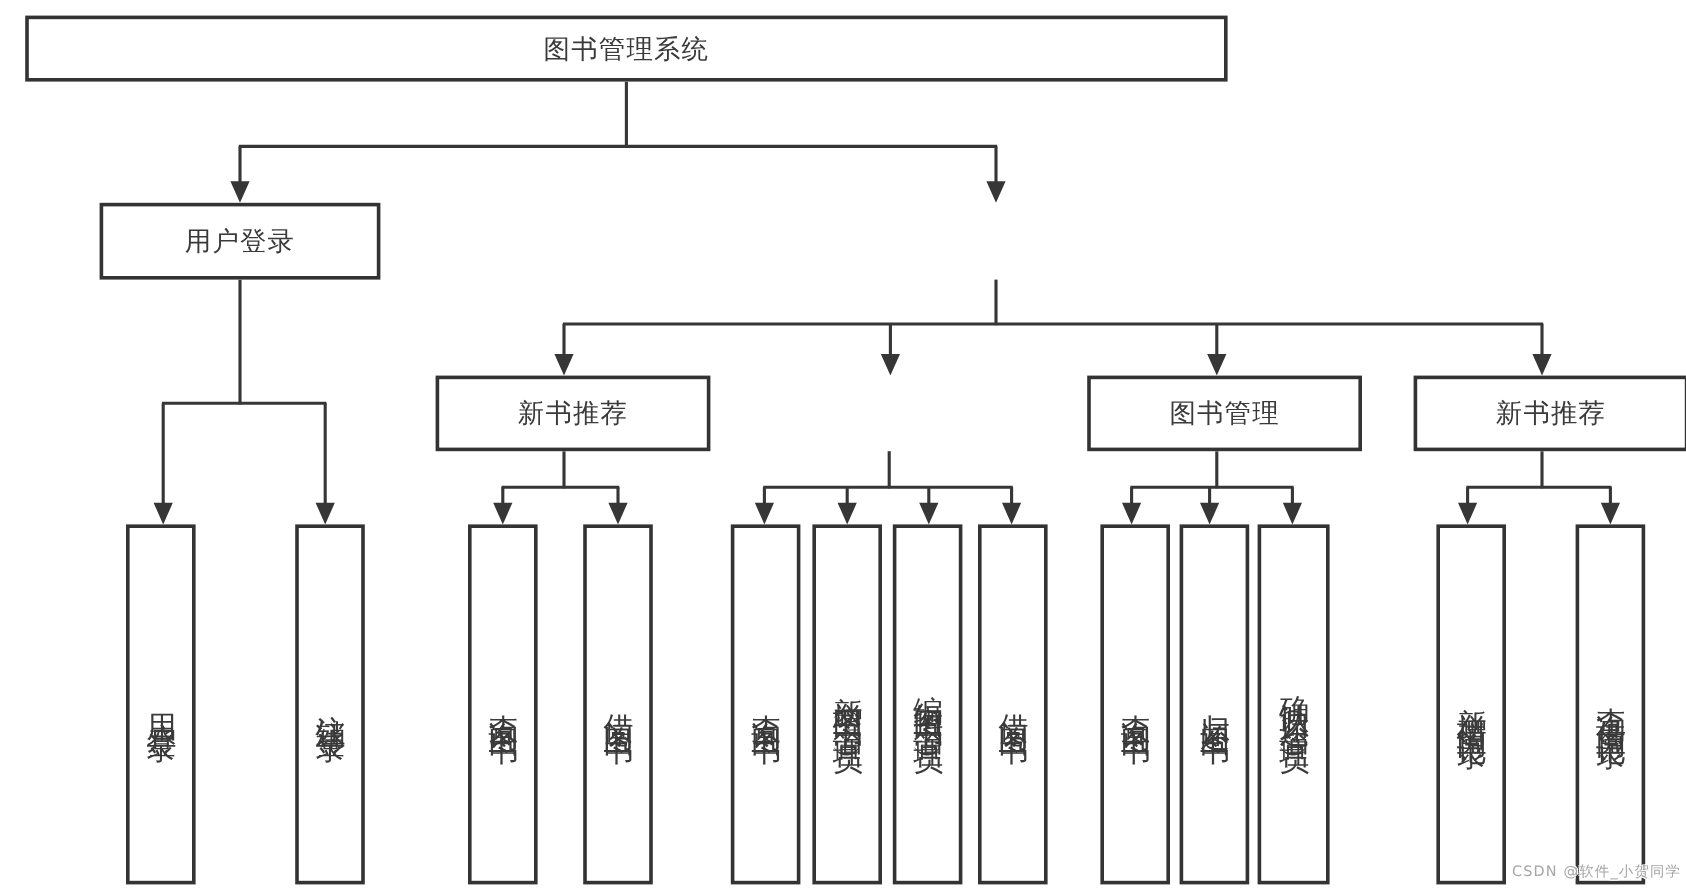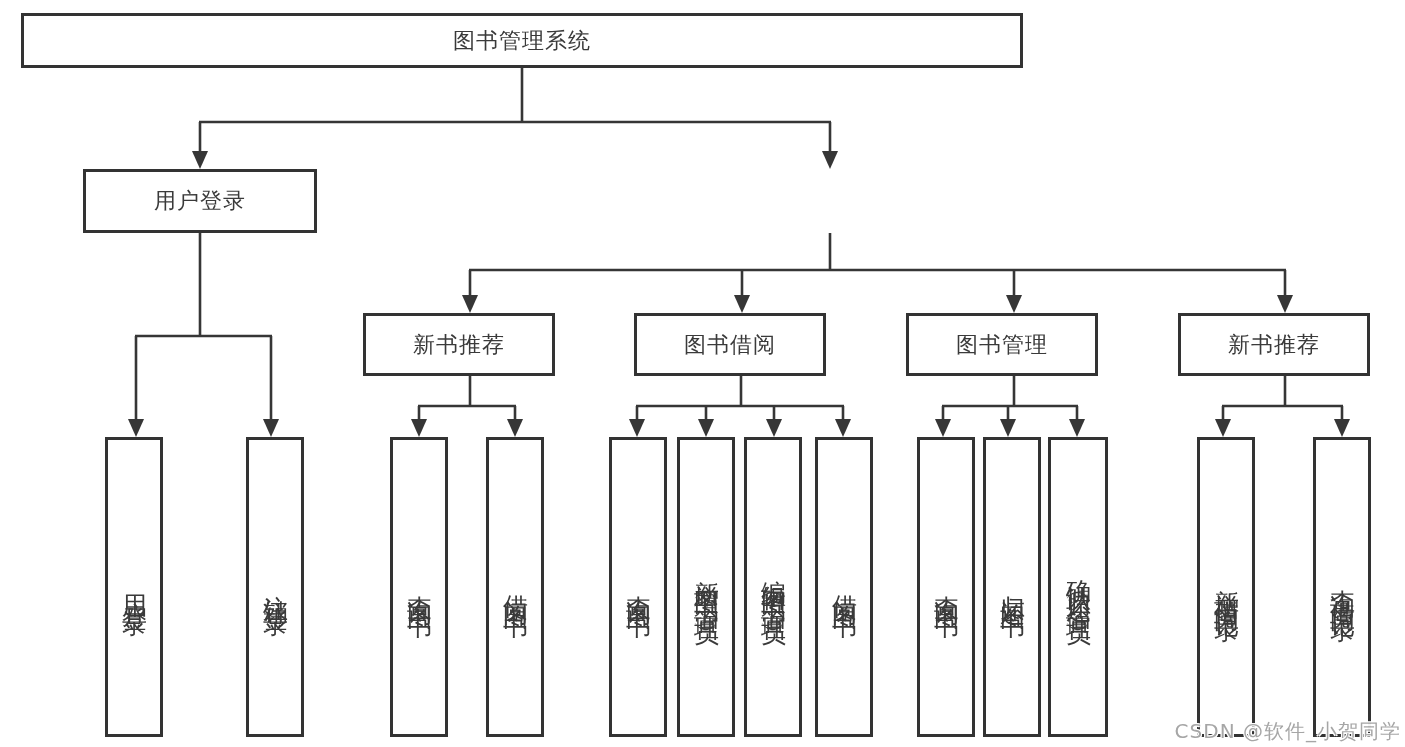--- a/index.html
+++ b/index.html
@@ -24,33 +24,33 @@
   .node{
     position:absolute;
     background:#fff;
     border:3px solid var(--box_border);
     color:var(--text);
     display:flex;align-items:center;justify-content:center;
   }
   .hbox{font-size:22px;letter-spacing:1px;}
   .root{left:21px;top:13px;width:1002px;height:55px;}
   .l2{top:169px;width:234px;height:64px;}
-  .l3{top:313px;width:192px;height:63px;text-align:right;}
+  .l3{top:313px;width:229px;height:63px;text-align:right;}
   .leaf{
     top:437px;width:58px;height:300px;
     writing-mode:vertical-rl;
     text-orientation:mixed;
     font-size:25px;
     letter-spacing:6px;
     line-height:58px;
   }
   .watermark{
     position:absolute;
     right:4px;top:718px;
-    font-size:20px;
+    font-size:12px;
     color:var(--watermark);
     letter-spacing:1px;
     text-shadow:1px 1px 0 #ffffff,-1px -1px 0 #ffffff,1px -1px 0 #ffffff,-1px 1px 0 #ffffff;
     white-space:nowrap;
   }
 </style>
 </head>
 <body>
 
 <div class="stage">
@@ -129,21 +129,20 @@
       <line x1="1342" y1="406" x2="1342" y2="420"></line>
       <polygon points="1334,419 1350,419 1342,437"></polygon>
     </g>
   </svg>
 
   <div class="node hbox root">图书管理系统</div>
 
   <div class="node hbox l2" style="left:83px">用户登录</div>
 
   <div class="node hbox l3" style="left:363px">新书推荐</div>
-  <div class="node hbox l3" style="left:634px">图书借阅</div>
   <div class="node hbox l3" style="left:906px">图书管理</div>
   <div class="node hbox l3" style="left:1178px">新书推荐</div>
 
   <div class="node leaf" style="left:105px">用户登录</div>
   <div class="node leaf" style="left:246px">注销登录</div>
 
   <div class="node leaf" style="left:390px">查询图书</div>
   <div class="node leaf" style="left:486px">借阅图书</div>
 
   <div class="node leaf" style="left:609px">查询图书</div>

